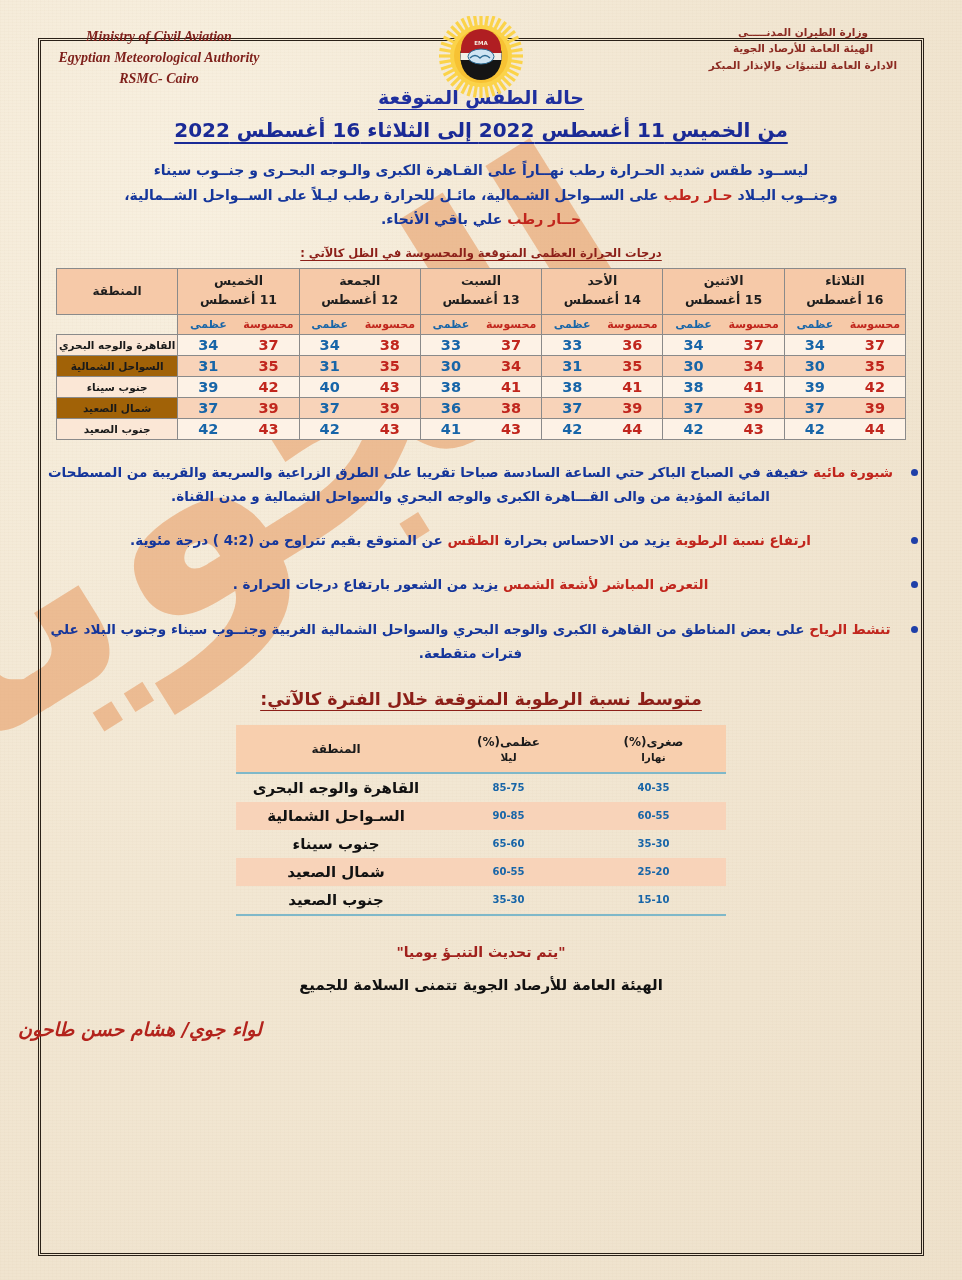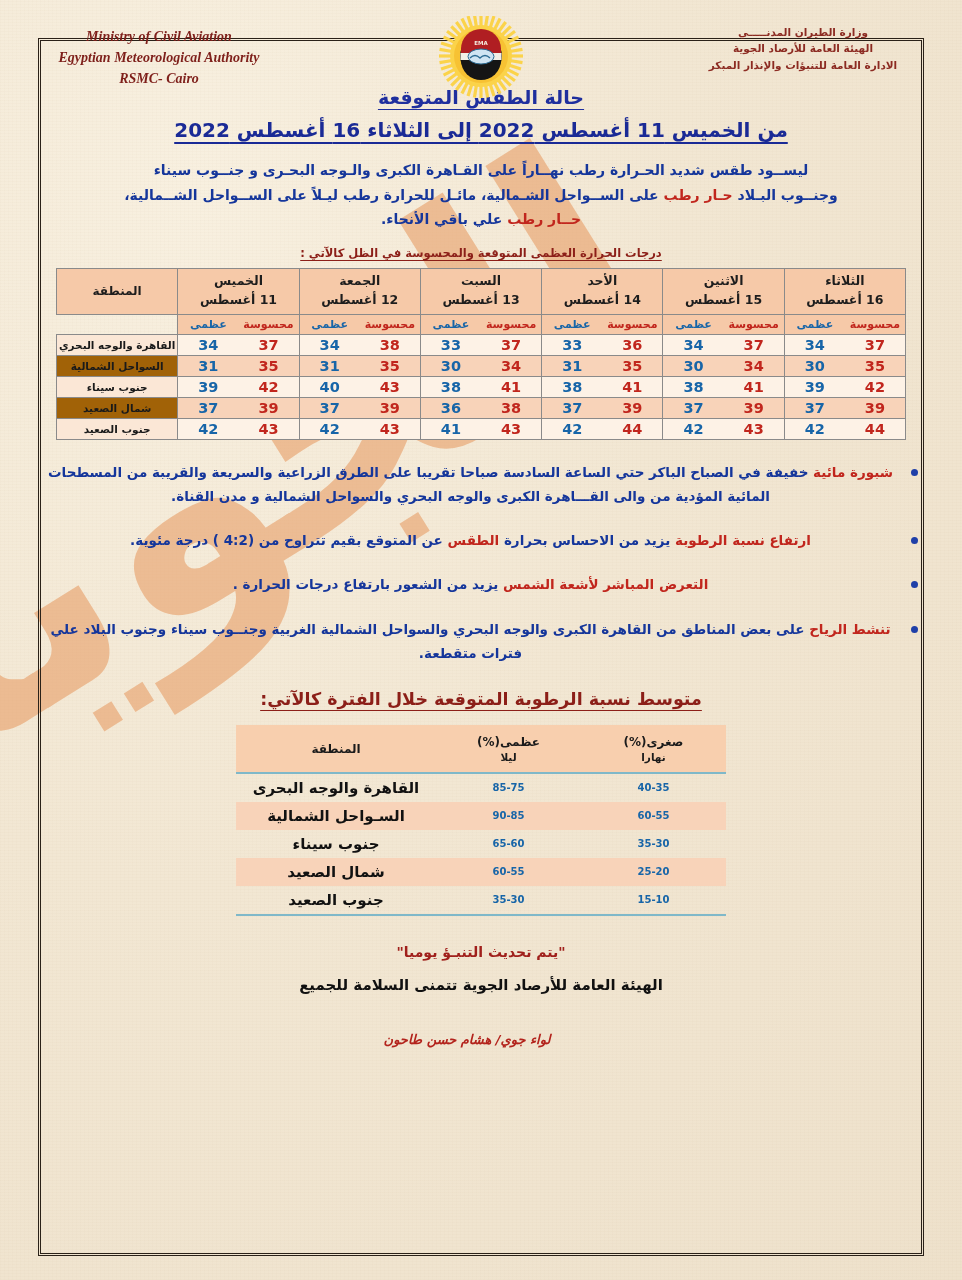--- a/index.html
+++ b/index.html
@@ -311,29 +311,29 @@
   }
   .wish {
     text-align: center;
     color: #101010;
     font-family: "DejaVu Sans", sans-serif;
     font-weight: bold;
     font-size: 15px;
     margin-top: 16px;
   }
   .sign {
-    margin: 36px 0 0 0;
+    margin: 20px 0 0 0;
     padding-right: 28px;
-    text-align: center;
+    text-align: left;
     direction: rtl;
     color: #b3231c;
     font-family: "DejaVu Sans", sans-serif;
     font-style: italic;
     font-weight: bold;
-    font-size: 13px;
+    font-size: 19px;
     line-height: 1.6;
   }
   .sign .line2 { padding-right: 32px; display: block; }
 </style>
 </head>
 <body>
 
 <div class="paper-bg"></div>
 
 <div class="watermark">الجوية</div>

